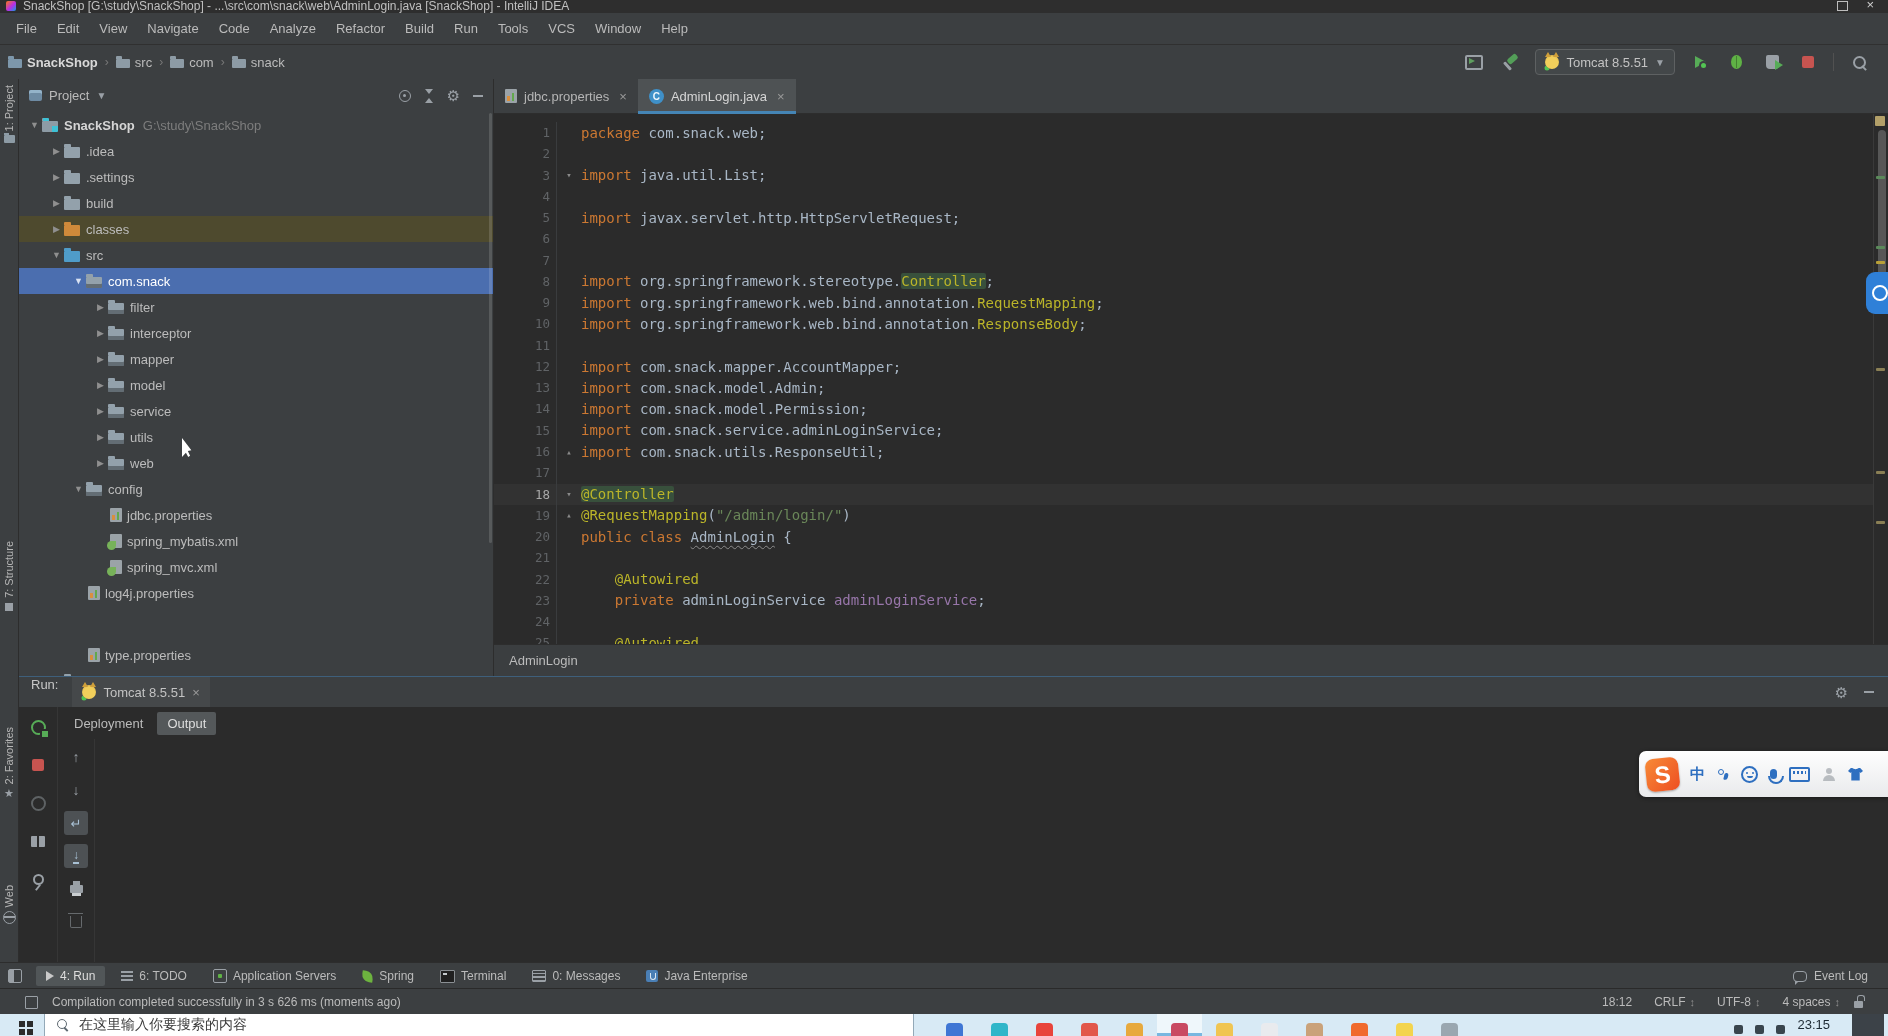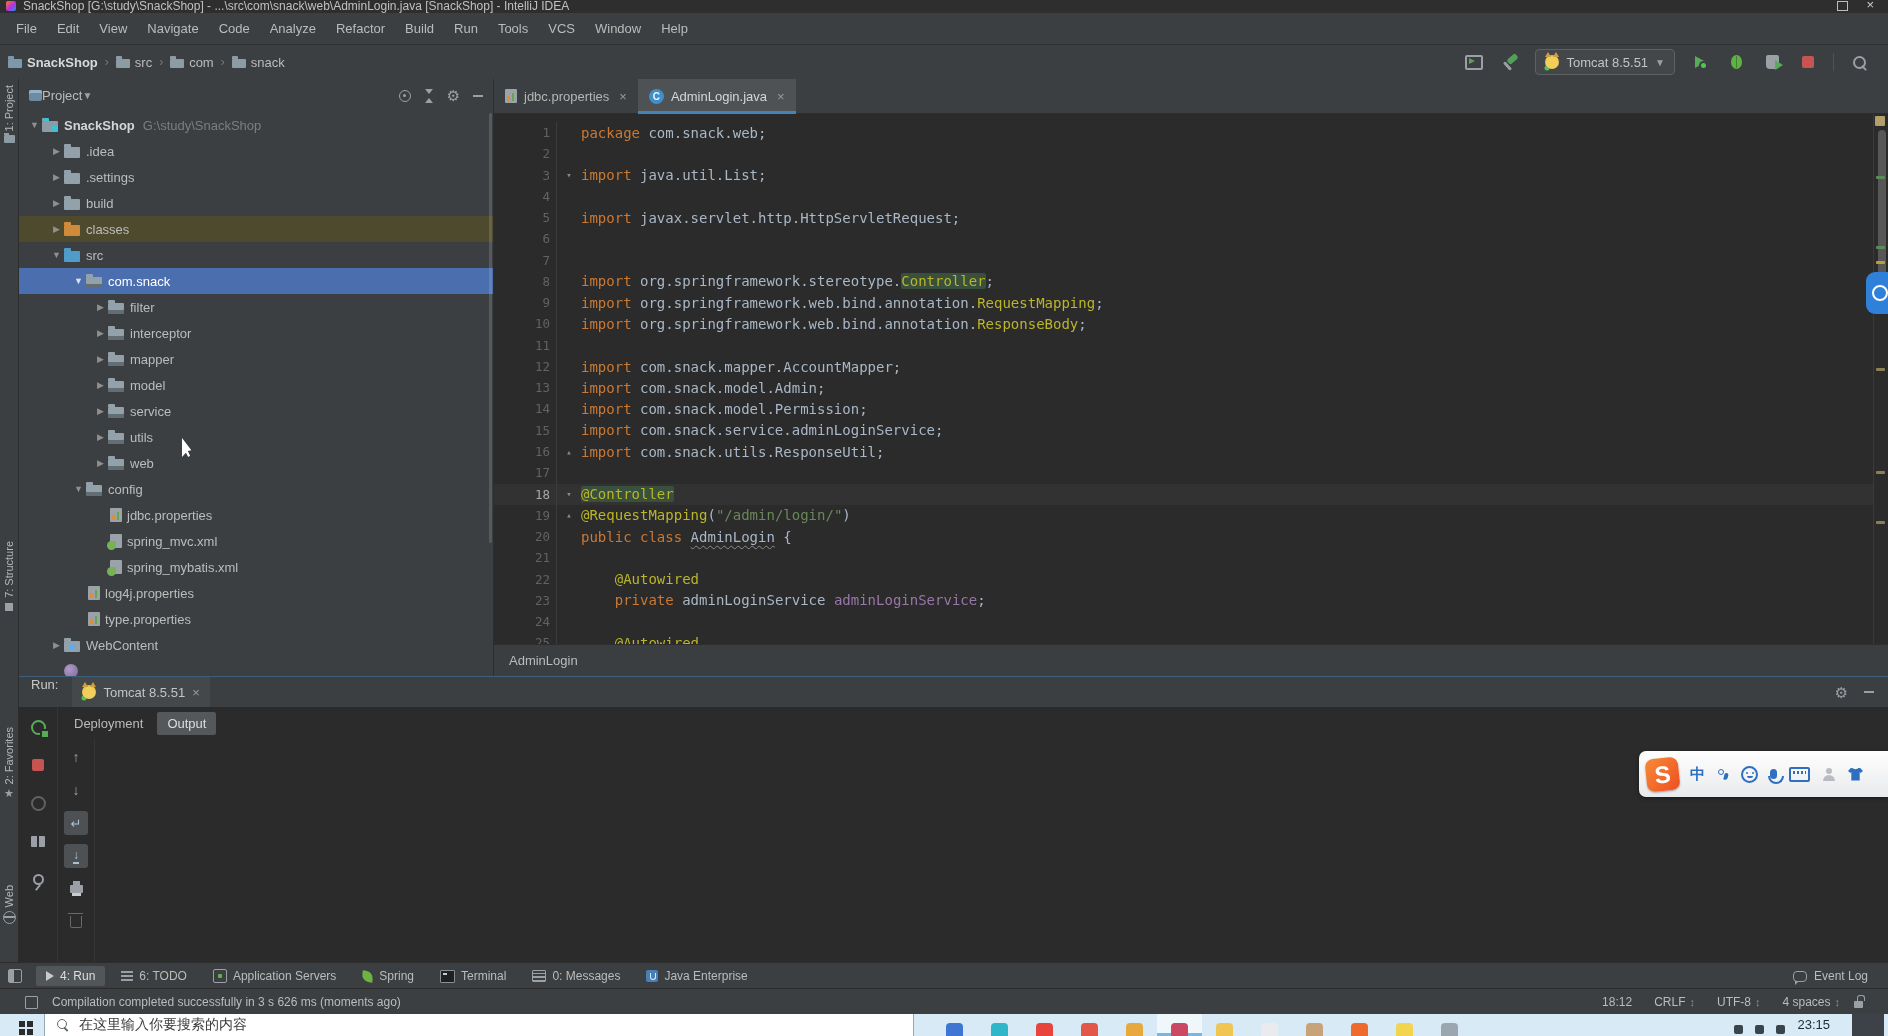--- a/index.html
+++ b/index.html
@@ -87,21 +87,21 @@
   .vi-globe{width:11px;height:11px;border:1.5px solid #9aa0a6;border-radius:50%;
             background:linear-gradient(transparent 40%,#9aa0a6 40% 55%,transparent 55%)}
   .vi-grid{width:10px;height:10px;background:#9aa0a6;
            -webkit-mask:linear-gradient(#000,#000);box-shadow:inset 0 0 0 1px #3c3f41}
 
   
   .main{position:absolute;left:19px;top:79px;right:0;height:597px;display:flex}
 
   
   .project{width:474px;background:#3c3f41;border-right:1px solid #2d2d2d;display:flex;flex-direction:column;position:relative}
-  .p-header{height:33px;display:flex;align-items:center;padding:0 10px;color:#bbbbbb;font-size:13px;flex:none}
+  .p-header{height:33px;display:flex;align-items:center;gap:7px;padding:0 10px;color:#bbbbbb;font-size:13px;flex:none}
   .ph-icon{width:13px;height:11px;background:#6e8ba3;border-radius:2px;box-shadow:inset 0 3px 0 #94b3c9}
   .ph-right{margin-left:auto;display:flex;align-items:center;gap:13px}
   .tree{flex:1;overflow:hidden;font-size:13px;color:#bcbcbc;position:relative}
   .row{height:26px;display:flex;align-items:center;white-space:nowrap}
   .row.sel{background:#4b6eaf;color:#ffffff}
   .row.exc{background:#4e4a2e}
   .arrow{width:15px;font-size:9px;color:#8f8f8f;text-align:center;flex:none}
   .row.sel .arrow{color:#d9e2f2}
   .tl.bold{font-weight:bold;color:#d5d5d5}
   .tpath{color:#7d7d7d;margin-left:8px}
@@ -469,33 +469,33 @@
             <span class="tl">config</span>
           </div>
           <div class="row" style="padding-left: 74px;">
             <span class="arrow"></span>
             <span class="ti ti-props"></span>
             <span class="tl">jdbc.properties</span>
           </div>
           <div class="row" style="padding-left: 74px;">
             <span class="arrow"></span>
             <span class="ti ti-spring"></span>
-            <span class="tl">spring_mvc.xml</span>
+            <span class="tl">spring_mybatis.xml</span>
           </div>
           <div class="row" style="padding-left: 74px;">
             <span class="arrow"></span>
             <span class="ti ti-spring"></span>
-            <span class="tl">spring_mybatis.xml</span>
+            <span class="tl">spring_mvc.xml</span>
           </div>
           <div class="row" style="padding-left: 52px;">
             <span class="arrow"></span>
             <span class="ti ti-props"></span>
             <span class="tl">log4j.properties</span>
           </div>
-          <div class="row" style="padding-left: 52px;">
+          <div class="row" style="padding-left: 52px; margin-top: 36px;">
             <span class="arrow"></span>
             <span class="ti ti-props"></span>
             <span class="tl">type.properties</span>
           </div>
           <div class="row" style="padding-left: 30px;">
             <span class="arrow">▶</span>
             <span class="ti tfold ti-folder-web"></span>
             <span class="tl">WebContent</span>
           </div>
           <div class="row" style="padding-left: 30px;">

